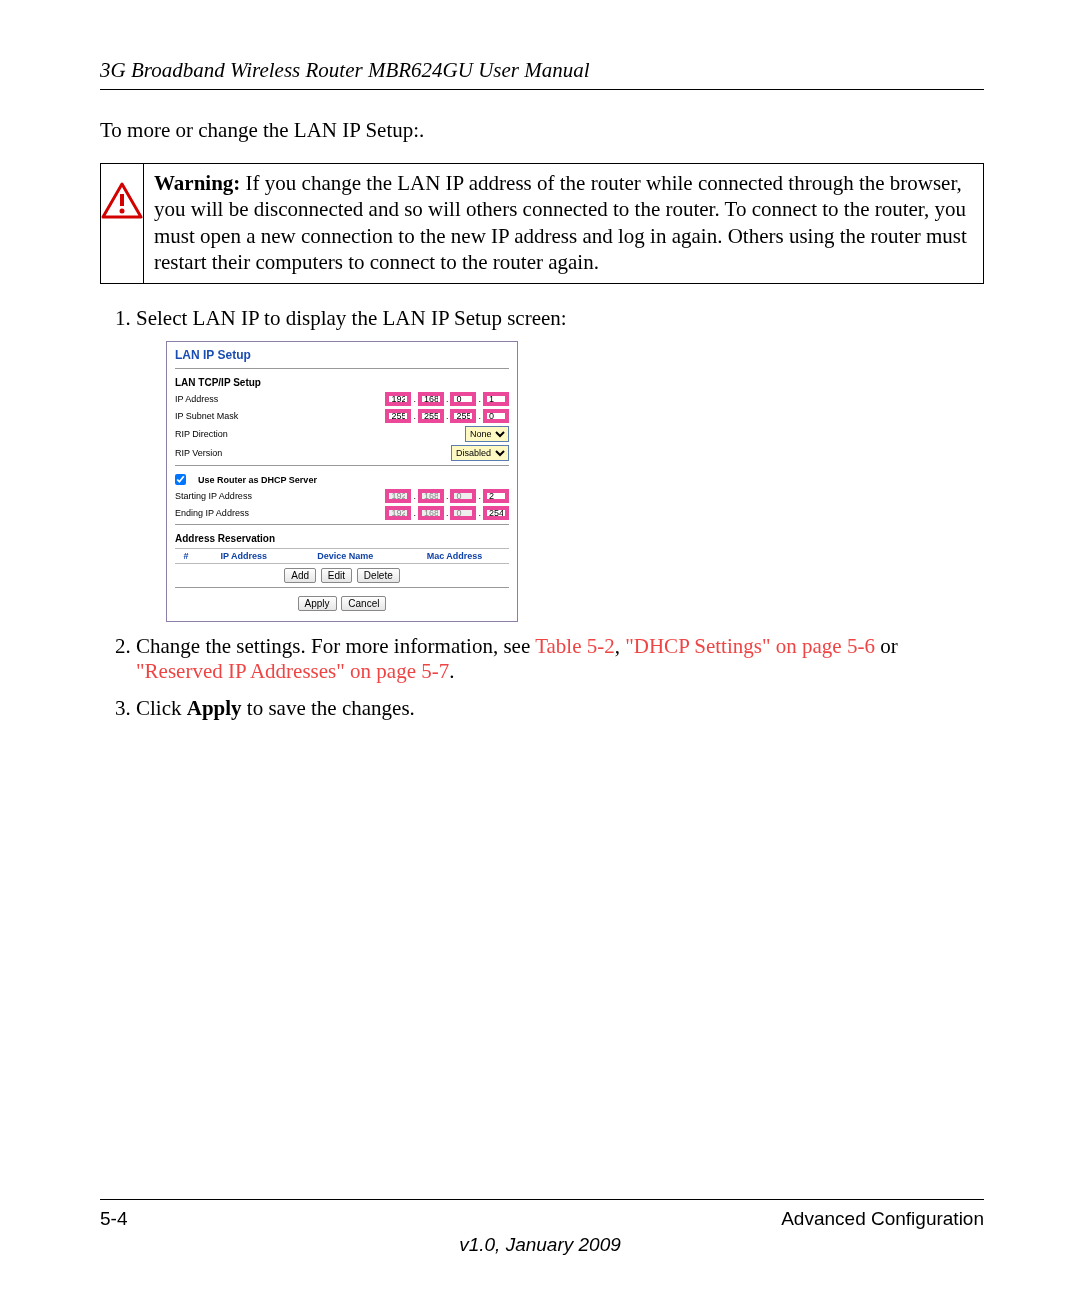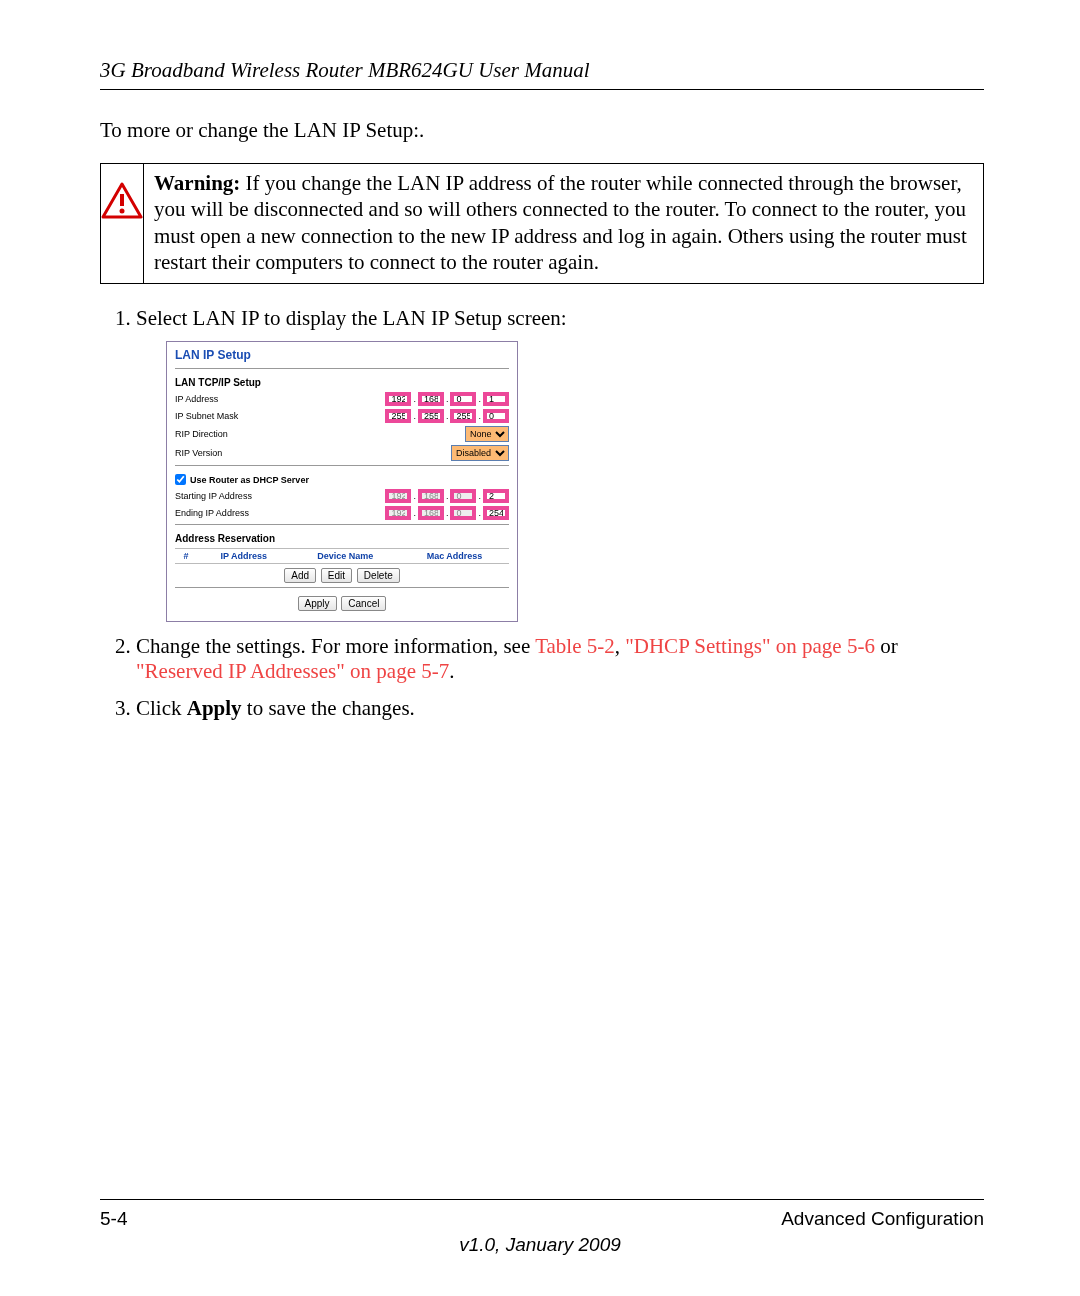--- a/index.html
+++ b/index.html
@@ -101,23 +101,23 @@
     padding: 0 2px;
     border: 4px solid #ec4899;
     box-sizing: border-box;
   }
   .ip-group input:disabled { background: #eee; color: #888; }
   .ip-group .dot { font-size: 9px; }
   select.tiny {
     height: 16px;
     font-size: 9px;
     border: 1px solid #5b7eb0;
-    background: #fdba74;
-  }
-  .chk-row { display:flex; align-items:center; gap:4px; margin-bottom:4px; }
+    background: #fef9c3;
+  }
+  .chk-row { display:flex; align-items:center; gap:12px; margin-bottom:4px; }
   .chk-row input[type=checkbox] {
     width:11px; height:11px; margin:0;
   }
   .chk-row label { font-weight: bold; font-size:9px; }
 
   table.res {
     width: 100%;
     font-size: 9px;
     border-collapse: collapse;
     margin-top: 2px;

